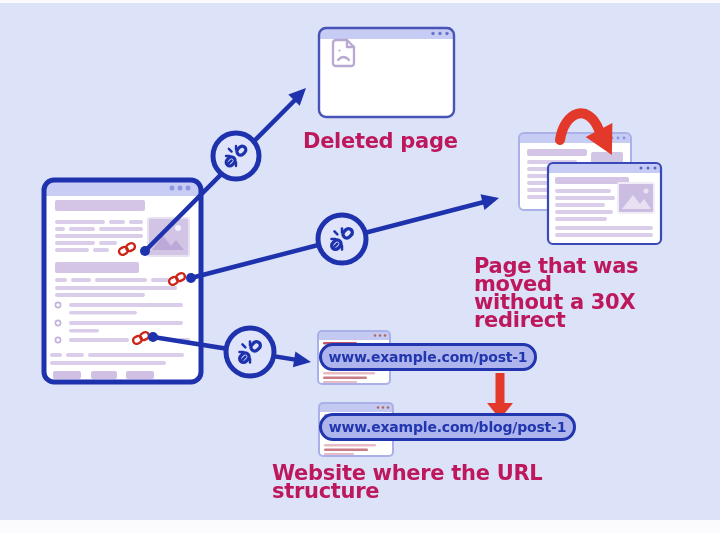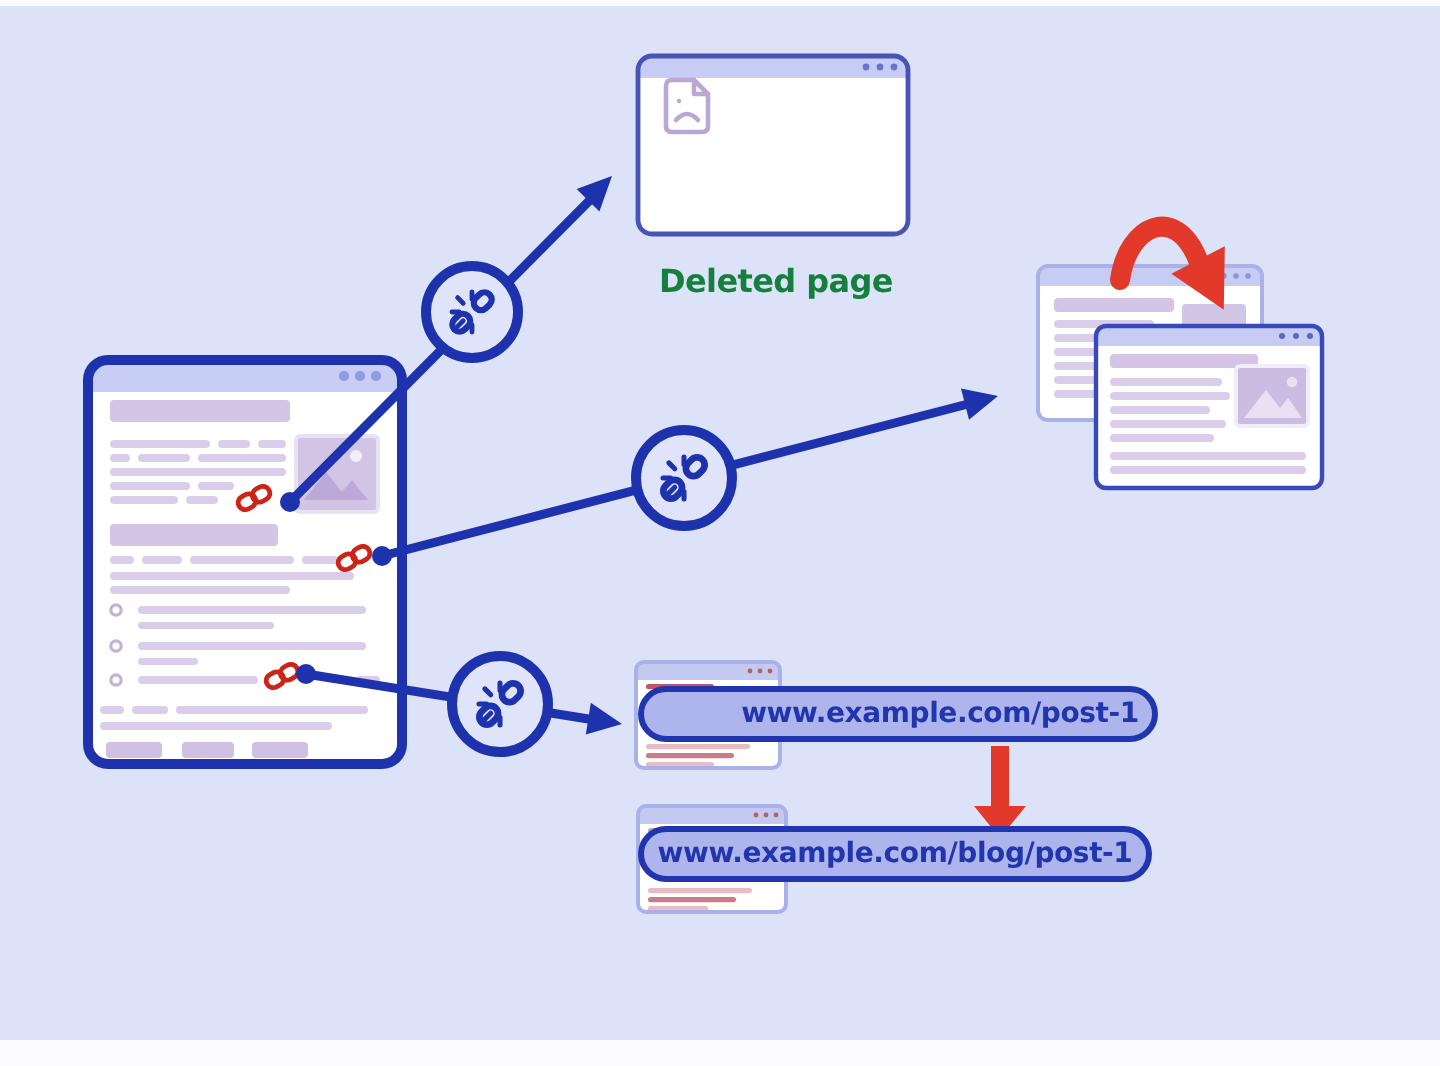--- a/index.html
+++ b/index.html
@@ -12,22 +12,22 @@
   svg.overlay{position:absolute;left:0;top:0;z-index:2;}
   .pill{
     position:absolute;z-index:3;
     background:#aeb4ec;border:3px solid #2136ae;border-radius:14px;
     display:flex;align-items:center;justify-content:center;
     color:#2136ae;font-weight:700;font-size:14px;letter-spacing:-0.2px;
     white-space:nowrap;
   }
   .caption{
     position:absolute;z-index:4;
-    color:#15803d;font-weight:700;font-size:16px;line-height:18px;
-    letter-spacing:-0.3px;text-align:center;
+    color:#be185d;font-weight:700;font-size:21px;line-height:18px;
+    letter-spacing:-0.3px;
   }
   .err-msg{
     position:absolute;z-index:3;left:331px;top:70px;width:112px;
     color:#b2abd0;font-weight:700;font-size:11.5px;line-height:15px;
     letter-spacing:-0.2px;text-align:left;
   }
 </style>
 </head>
 <body>
 
@@ -261,23 +261,26 @@
     <polygon points="500,419 487,403 513,403" fill="#e2392b"></polygon>
   </g>
 </svg>
 
 <div class="err-msg">
 </div>
 
 <div class="caption" style="left:303px;top:132px;width:170px;">Deleted page</div>
 
 <div class="caption" style="left:474px;top:257px;width:232px;">
+  <div>Page that was moved</div>
+  <div>without a 30X redirect</div>
 </div>
 
 <div class="caption" style="left:272px;top:464px;width:336px;">
-</div>
-
-<div class="pill" style="left:319px;top:343px;width:212px;height:22px;padding-left:42px;">
+  <div>Website where the URL structure</div>
+</div>
+
+<div class="pill" style="left:319px;top:343px;width:212px;height:22px;">
   <span>www.example.com/post-1</span>
 </div>
 <div class="pill" style="left:319px;top:413px;width:251px;height:22px;">
   <span>www.example.com/blog/post-1</span>
 </div>
 
 </body></html>

